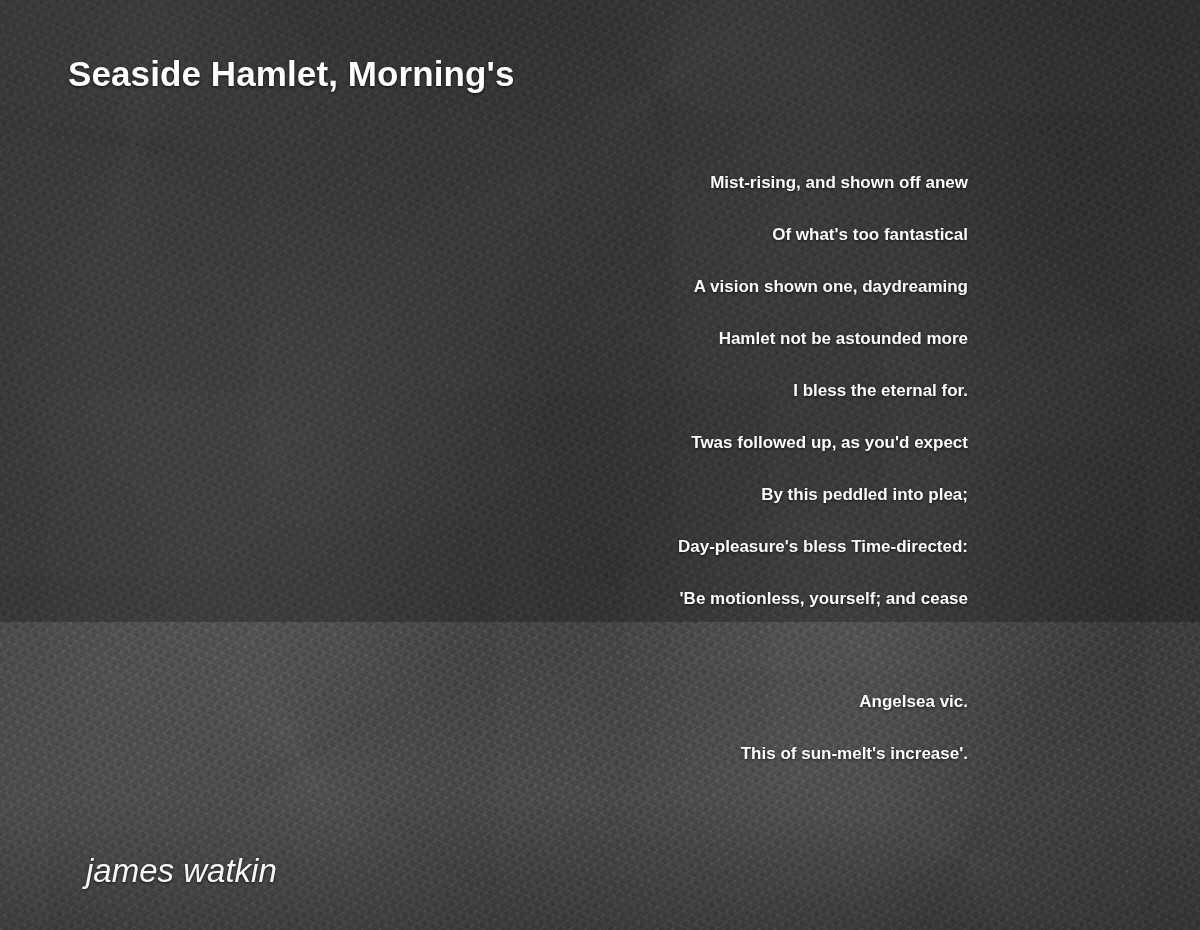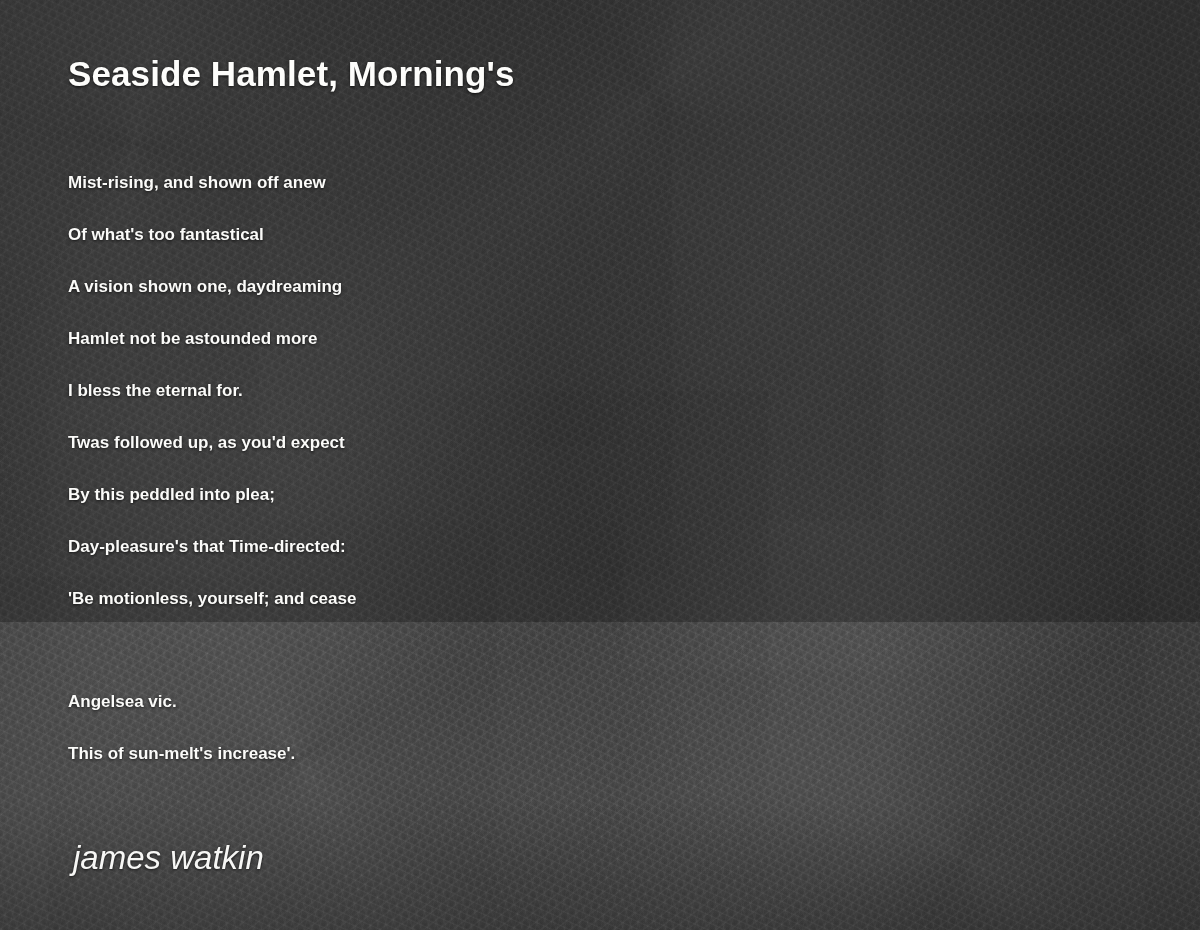--- a/index.html
+++ b/index.html
@@ -121,20 +121,21 @@
     height: 622px;
     background: rgba(14,14,14,0.30);
     pointer-events: none;
   }
 
   
   #content {
     position: absolute;
     inset: 0;
     padding: 0;
+    text-align: right;
   }
 
   .poem-title {
     position: absolute;
     left: 68px;
     top: 54px;
     margin: 0;
     font-size: 35px;
     font-weight: bold;
     letter-spacing: 0.1px;
@@ -163,21 +164,21 @@
     line-height: 52px;
     color: #fbfbf9;
     text-shadow: 0 1px 3px rgba(0,0,0,0.7);
     white-space: pre;
   }
 
   .poem-author {
     position: absolute;
     left: 70px;
     top: 836px;
-    margin: 3px;
+    margin: 16px;
     font-size: 33px;
     font-weight: normal;
     font-style: italic;
     color: #f7f7f5;
     text-shadow: 0 1px 3px rgba(0,0,0,0.7);
     white-space: nowrap;
   }
 </style>
 </head>
 <body>
@@ -200,21 +201,21 @@
     <h1 class="poem-title">Seaside Hamlet, Morning's</h1>
 
     <div id="stanza-one">
       <div class="poem-line">Mist-rising, and shown off anew</div>
       <div class="poem-line">Of what's too fantastical</div>
       <div class="poem-line">A vision shown one, daydreaming</div>
       <div class="poem-line">Hamlet not be astounded more</div>
       <div class="poem-line">I bless the eternal for.</div>
       <div class="poem-line">Twas followed up, as you'd expect</div>
       <div class="poem-line">By this peddled into plea;</div>
-      <div class="poem-line">Day-pleasure's that Time-directed:</div>
+      <div class="poem-line">Day-pleasure's bless Time-directed:</div>
       <div class="poem-line">'Be motionless, yourself; and cease</div>
     </div>
 
     <div id="stanza-two">
       <div class="poem-line">Angelsea vic.</div>
       <div class="poem-line">This of sun-melt's increase'.</div>
     </div>
 
     <div class="poem-author">james watkin</div>
 

